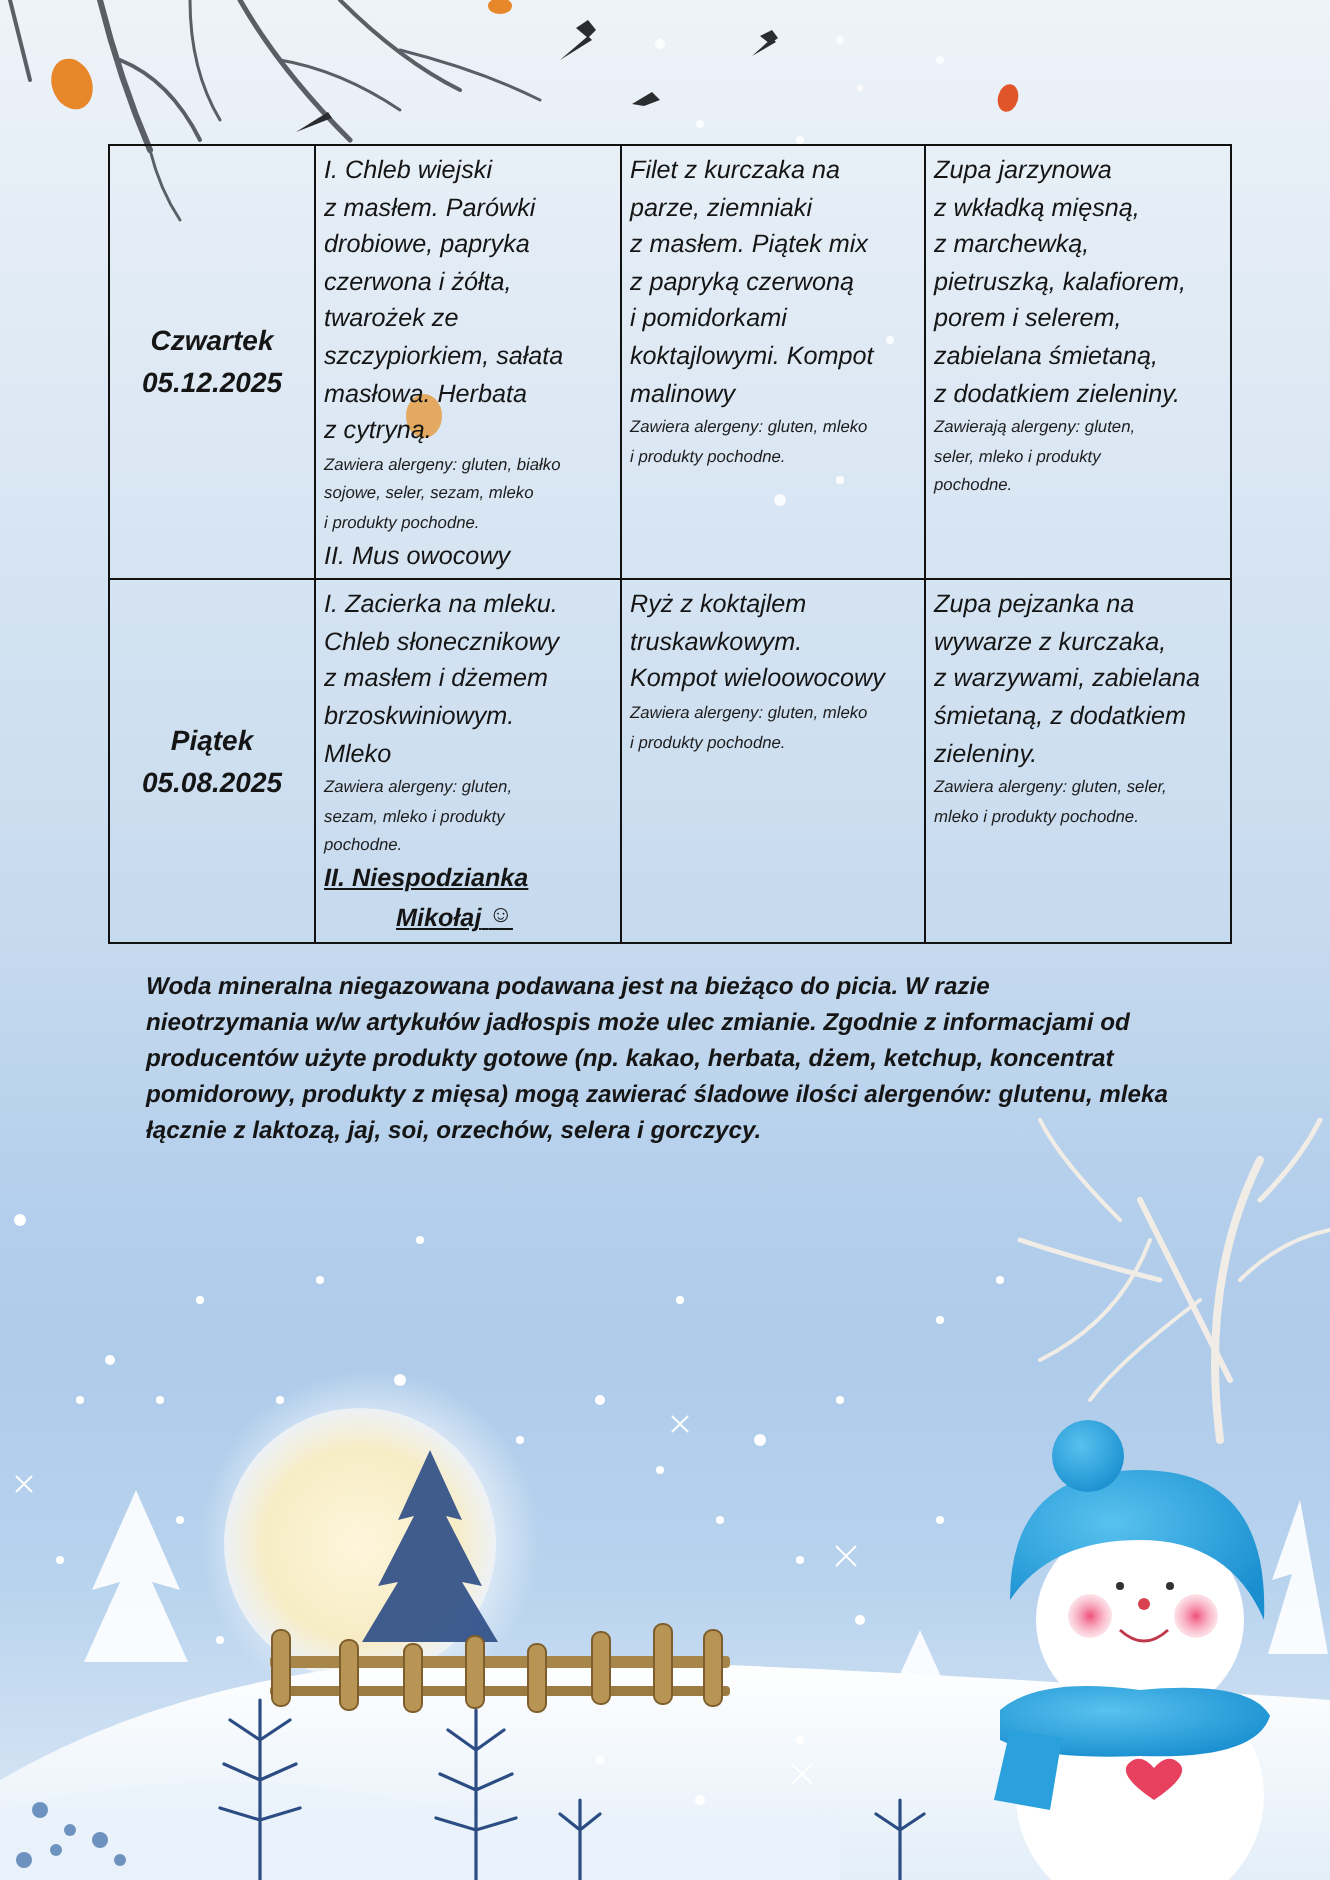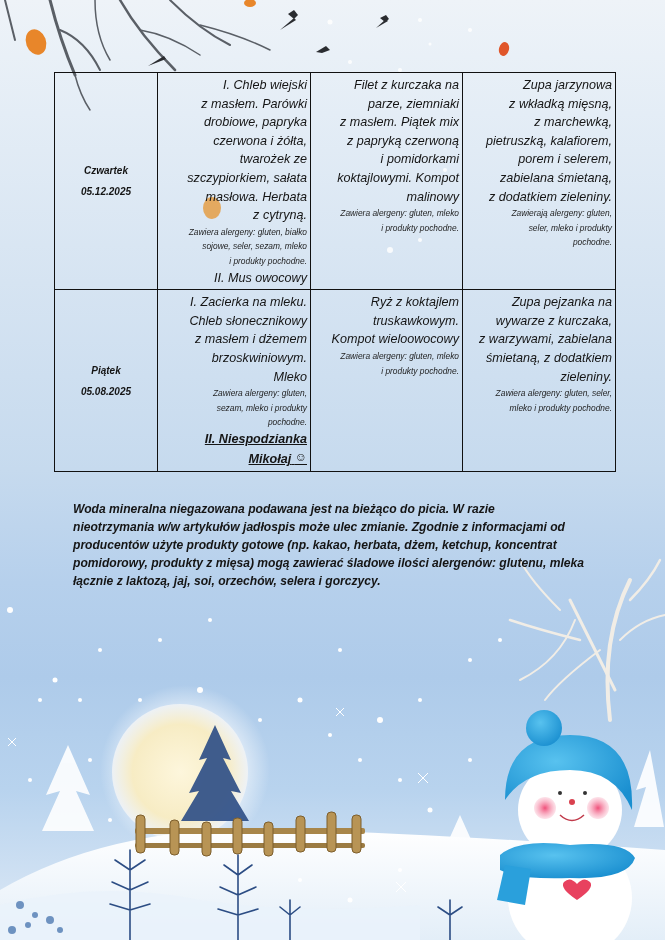--- a/index.html
+++ b/index.html
@@ -19,46 +19,45 @@
     table-layout: fixed;
   }
   .page-table td {
     border: 1.5px solid #111;
     vertical-align: top;
     padding: 3px 3px 2px 4px;
     font-style: italic;
     font-size: 12.6px;
     line-height: 18.6px;
     color: #151515;
-    text-align: right;
   }
   .page-table td.day-cell {
     vertical-align: middle;
     text-align: center;
     font-weight: bold;
-    font-size: 10px;
+    font-size: 14px;
     line-height: 21px;
     padding: 0;
     border-radius: 31px;
   }
   .page-table tr.row-1 td { height: 213px; }
   .page-table tr.row-2 td { height: 180px; }
   .dish { display: block; white-space: pre-line; }
   .allergens {
     display: block;
     font-size: 8.4px;
     line-height: 14.6px;
     white-space: pre-line;
     color: #1d1d1d;
   }
   .dish-2 { display: block; white-space: pre-line; }
   .bold { font-weight: bold; text-decoration: underline; }
   .note {
     position: absolute;
-    left: 73px; top: 500px;
+    left: 73px; top: 484px;
     width: 540px;
     font-size: 12.1px;
     line-height: 18.1px;
     font-style: italic;
     font-weight: bold;
     color: #151515;
     white-space: pre-line;
   }
   .smiley { font-style: normal; font-size: 12px; vertical-align: 2px; }
 </style>

